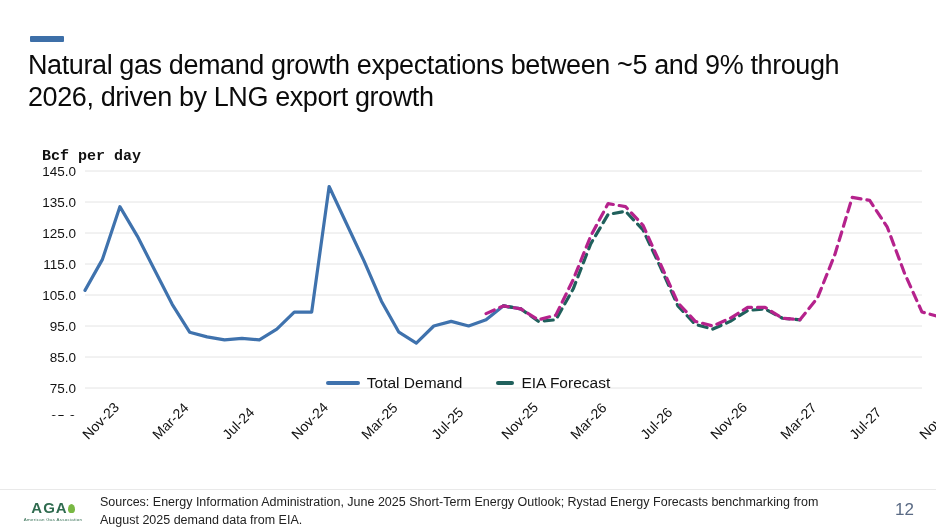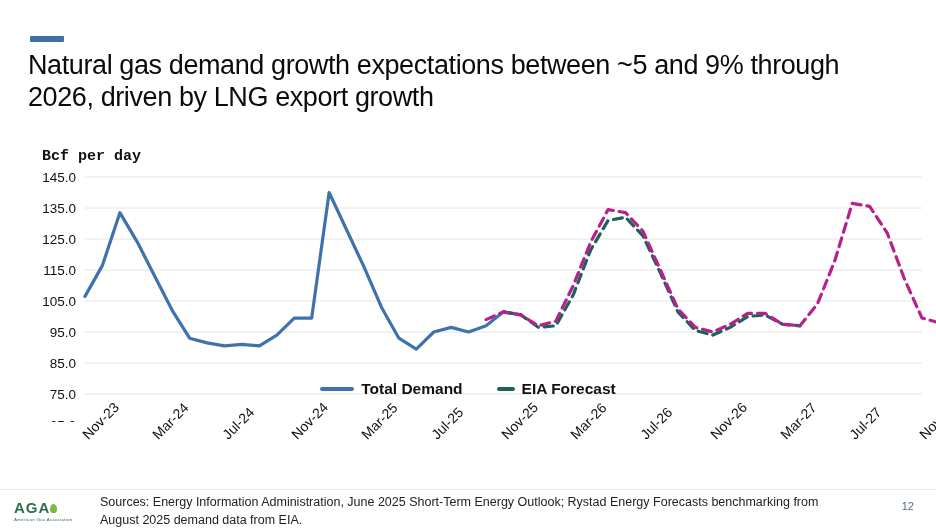--- a/index.html
+++ b/index.html
@@ -27,62 +27,62 @@
     position:absolute;left:42px;top:118px;width:880px;
     font-size:19px;font-weight:bold;line-height:1.2;color:#111;
     letter-spacing:-0.2px;
   }
   .units{
     position:absolute;left:42px;top:148px;
     font-size:15px;font-weight:bold;color:#111;font-family:Liberation Mono, monospace;
   }
 
   
-  .chart-wrap{position:absolute;left:0;top:162px;width:936px;height:260px;}
+  .chart-wrap{position:absolute;left:0;top:156px;width:936px;height:260px;}
   .chart-svg{display:block;}
 
   .ylabel{font-size:13.5px;fill:#111;font-family:"Liberation Sans", sans-serif;}
   .grid-line{stroke:#e4e4e4;stroke-width:1;}
   .axis-line{stroke:#d9d9d9;stroke-width:1;}
 
   .series-total{fill:none;stroke:#3f72ad;stroke-width:3.2;stroke-linejoin:round;stroke-linecap:round;}
   .series-eia{fill:none;stroke:#20605c;stroke-width:3.2;stroke-dasharray:9 6;stroke-linecap:round;stroke-linejoin:round;}
   .series-rystad{fill:none;stroke:#b5228c;stroke-width:3.2;stroke-dasharray:9 6;stroke-linecap:round;stroke-linejoin:round;}
 
   .legend{
     position:absolute;left:0;top:0;width:936px;
     display:flex;justify-content:center;align-items:center;gap:34px;
     pointer-events:none;
   }
   .legend-item{display:flex;align-items:center;gap:7px;}
-  .legend-text{font-size:15.5px;font-weight:bold;color:#111;}
+  .legend-text{font-size:15.5px;font-weight:normal;color:#111;}
   .sw{display:inline-block;height:4px;border-radius:2px;}
   .sw-total{width:34px;background:#3f72ad;}
   .sw-eia{width:18px;background:#20605c;}
   .sw-rystad{width:18px;background:#b5228c;}
 
   .xticks{position:absolute;left:0;top:0;width:936px;height:70px;}
   .xtick{
     position:absolute;font-size:14px;color:#111;
     transform:rotate(-45deg);transform-origin:left top;
     white-space:nowrap;
   }
 
   .footer-rule{
     position:absolute;left:0;top:489px;width:936px;height:1px;background:#e9e9e9;
   }
   .sources{
     position:absolute;left:100px;top:494px;width:720px;
     font-size:12.5px;line-height:1.42;color:#222;
   }
   .page-num{
-    position:absolute;right:22px;top:500px;font-size:11px;color:#5a6a84;
+    position:absolute;right:22px;top:500px;font-size:17px;color:#5a6a84;
   }
   .logo{
-    position:absolute;left:14px;top:500px;width:78px;text-align:left;
+    position:absolute;left:14px;top:500px;width:78px;text-align:center;
   }
   .logo-main{font-size:15px;font-weight:bold;color:#2f6b4f;letter-spacing:1px;line-height:1;}
   .logo-sub{font-size:4.4px;color:#2f6b4f;letter-spacing:.3px;margin-top:2px;}
   .logo-flame{display:inline-block;width:7px;height:9px;background:#79b843;
     border-radius:50% 50% 50% 50% / 60% 60% 40% 40%;transform:translateY(2px) rotate(-8px);}
 </style>
 </head>
 <body>
 
 <div class="slide">

